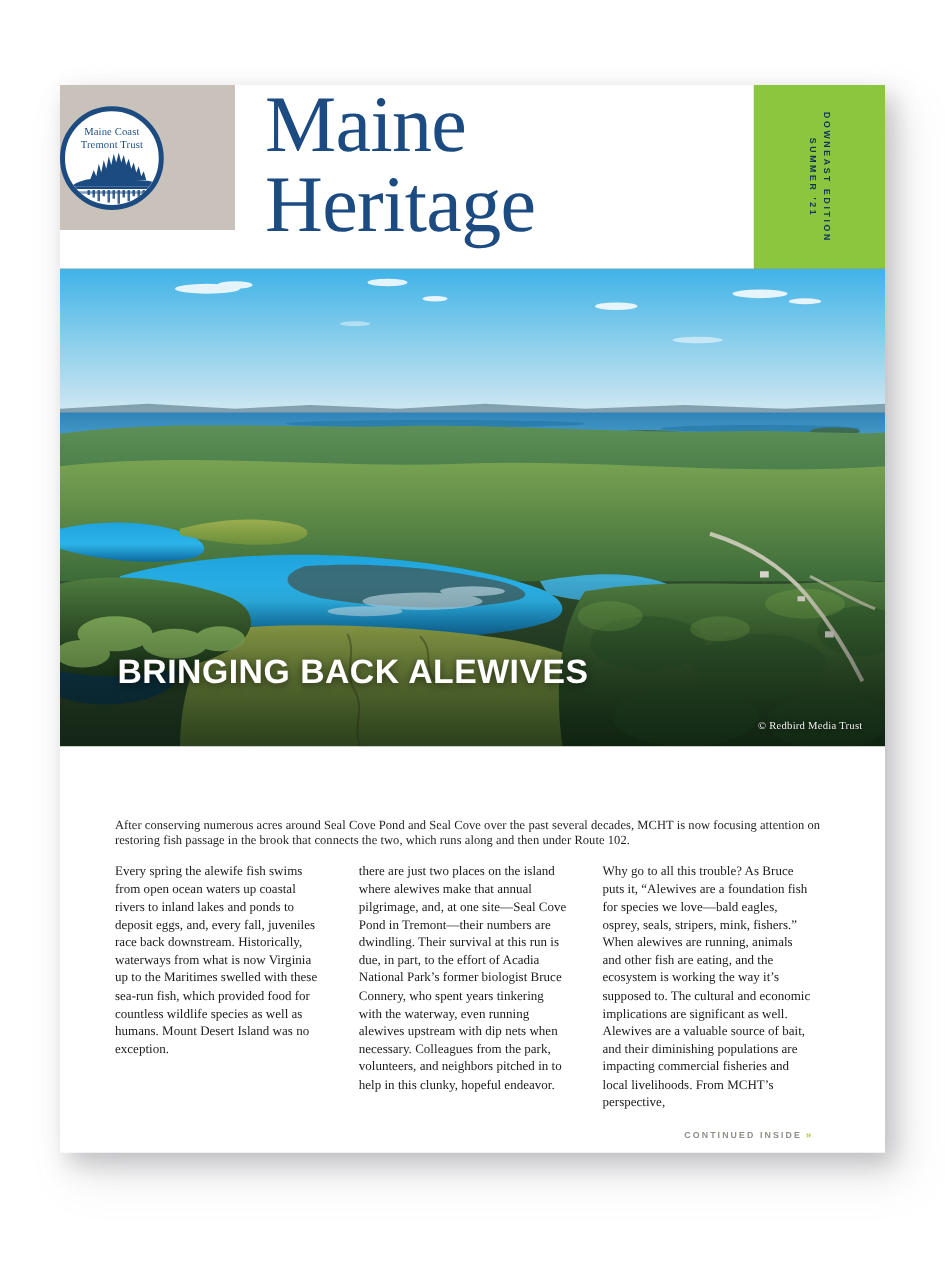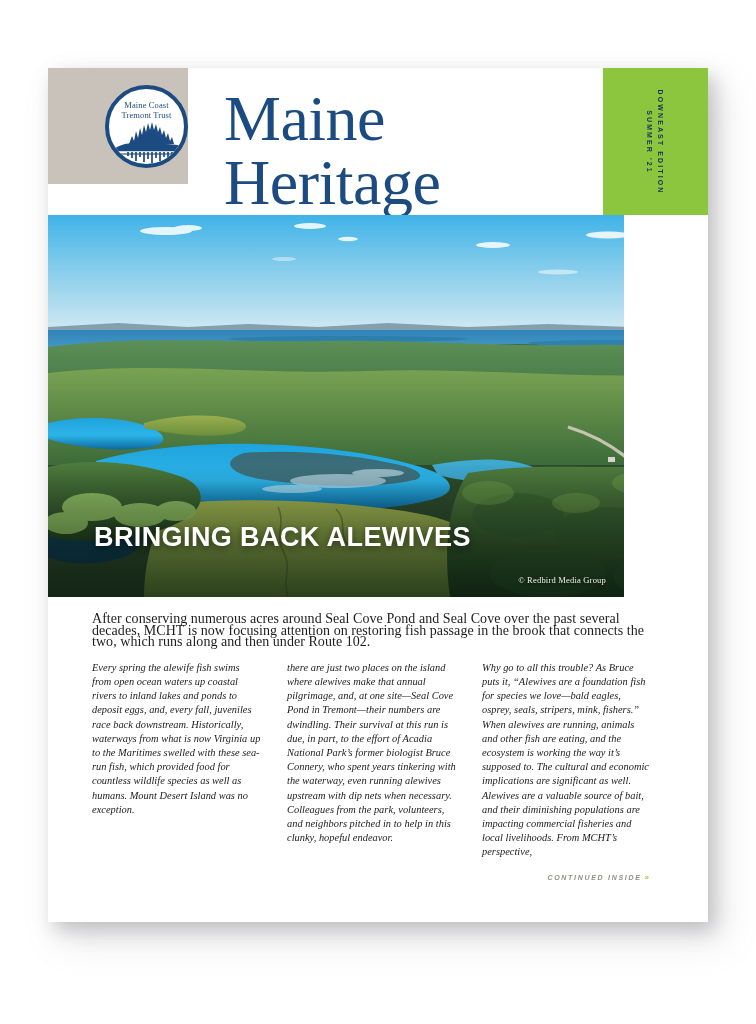--- a/index.html
+++ b/index.html
@@ -28,21 +28,21 @@
   
   .masthead {
     position:relative;
     display:flex;
     height:147px;
     background:#ffffff;
   }
   .logo-block {
     width:140px; height:116px;
     background:#c9c2ba;
-    display:flex; align-items:center; justify-content:flex-end;
+    display:flex; align-items:center; justify-content:flex-start;
     flex:0 0 140px;
   }
   .logo-badge {
     width:83px; height:83px; border-radius:50%;
     background:#ffffff;
     border:4px solid #1c4b82;
     position:relative;
     overflow:hidden;
     display:flex; flex-direction:column; align-items:center;
   }
@@ -54,23 +54,23 @@
     font-size:8.5px;
     line-height:10px;
     letter-spacing:.1px;
     font-weight:400;
     position:relative; z-index:3;
   }
   .logo-art { position:absolute; left:0; right:0; bottom:0; height:46px; }
 
   .title-block {
     flex:1 1 auto;
-    display:flex; align-items:flex-end;
-    background:#ffffff;
-    padding-left:36px;
+    display:flex; align-items:flex-start;
+    background:#ffffff;
+    padding-left:24px;
   }
   .masthead-title {
     color:#1c4b82;
     font-family:"Liberation Serif", serif;
     font-weight:400;
     font-size:64px;
     line-height:1;
     letter-spacing:-0.5px;
   }
   .edition-bar {
@@ -88,21 +88,21 @@
     font-weight:700;
     font-size:7px;
     letter-spacing:2.1px;
     line-height:11px;
   }
 
   
   .hero {
     position:relative;
     height:382px;
-    width:576px;
+    width:660px;
     overflow:hidden;
     background:#2d4a2b;
   }
   .hero svg { display:block; width:660px; height:382px; }
   .hero-headline {
     position:absolute;
     left:46px; bottom:44px;
     color:#ffffff;
     font-family:"Liberation Sans Narrow","Liberation Sans", sans-serif;
     font-weight:700;
@@ -125,39 +125,39 @@
   }
 
   
   .article {
     padding:16px 44px 0 44px;
     background:#ffffff;
     height:325px;
   }
   .deck {
     font-family:"Liberation Serif", serif;
-    font-size:14px;
+    font-size:10px;
     line-height:11.6px;
     color:#1d1d1f;
     letter-spacing:.05px;
     margin-bottom:13px;
     max-width:575px;
+    margin-top:42px;
   }
   .cols {
     display:flex;
     gap:26px;
   }
   .col {
     width:169px;
     font-family:"Liberation Serif", serif;
     font-size:10.4px;
     line-height:14.2px;
     color:#1a1a1c;
     letter-spacing:.02px;
-    font-style:italic;
   }
   .col p { margin-bottom:11px; }
   .col p:last-child { margin-bottom:0; }
 
   .continued {
     margin-top:9px;
     text-align:right;
     font-family:"Liberation Sans", sans-serif;
     font-size:7px;
     font-weight:700;
@@ -349,21 +349,21 @@
           <rect x="612" y="290" width="7" height="5"></rect>
         </g>
 
         <rect x="0" y="250" width="660" height="132" fill="url(#darken)"></rect>
       </svg>
 
       <div class="hero-headline">
         <span class="ln cap">Bringing Back Alewives</span>
       </div>
 
-      <div class="photo-credit">© Redbird Media Group</div>
+      <div class="photo-credit">© Redbird Media Trust</div>
     </div>
 
     <div class="article">
 
       <div class="deck">After conserving numerous acres around Seal Cove Pond and Seal Cove over the past several decades, MCHT is now focusing attention on restoring fish passage in the brook that connects the two, which runs along and then under Route 102.</div>
 
       <div class="cols">
 
         <div class="col">
           <p>Every spring the alewife fish swims from open ocean waters up coastal rivers to inland lakes and ponds to deposit eggs, and, every fall, juveniles race back downstream. Historically, waterways from what is now Virginia up to the Maritimes swelled with these sea-run fish, which provided food for countless wildlife species as well as humans. Mount Desert Island was no exception.</p>

